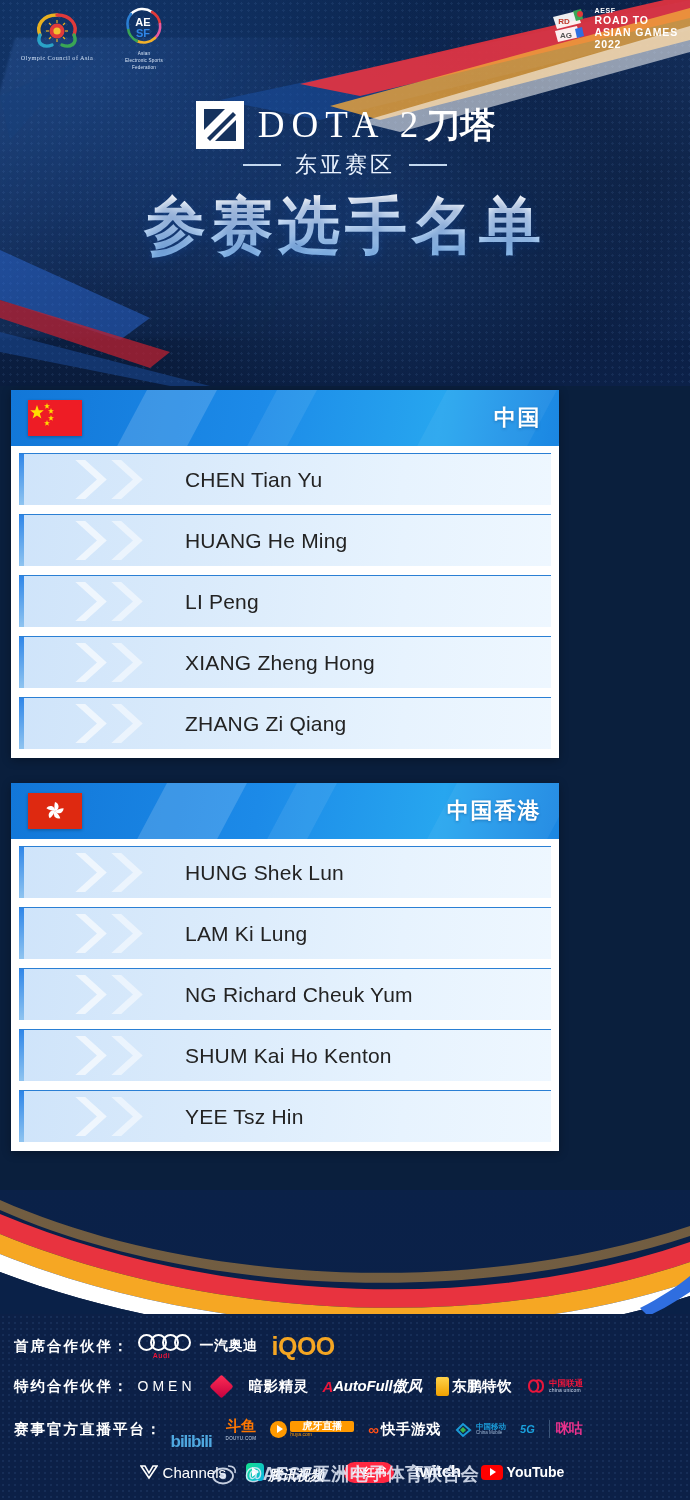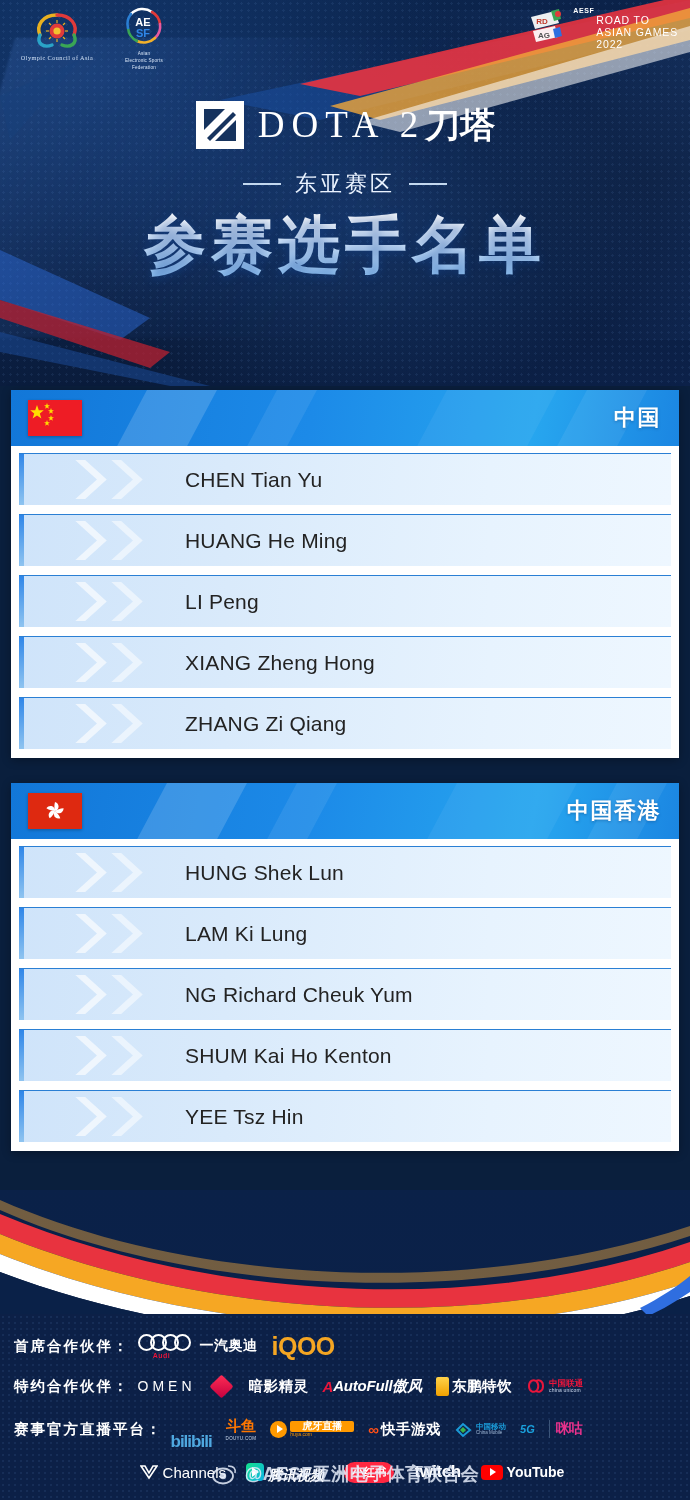--- a/index.html
+++ b/index.html
@@ -52,48 +52,48 @@
     font-size:6.2px; letter-spacing:.45px; color:#cfe0f5; margin-top:2px; white-space:nowrap;
   }
   .aesf{ position:absolute; left:104px; top:6px; width:80px;}
   .aesf-mark{ width:50px; height:44px; margin:0 auto;}
   .aesf-cap{ font-size:4.6px; line-height:1.5; color:#d6e4f6; text-align:center; margin-top:1px; letter-spacing:.2px;}
 
   .rtag{ position:absolute; right:12px; top:7px; display:flex; align-items:center; gap:6px;}
   .rtag-mark{ width:42px; height:44px;}
   .rtag-txt{ color:#fff; line-height:1.12;}
   .rtag-txt .a{ font-size:7px; font-weight:bold; letter-spacing:.6px;}
-  .rtag-txt .b{ font-size:10.5px; font-weight:normal; letter-spacing:.85px;margin-left:23px;}
+  .rtag-txt .b{ font-size:10.5px; font-weight:bold; letter-spacing:.85px;}
 
   .title-wrap{ position:absolute; left:0; right:0; top:100px; text-align:center; z-index:5;}
   .dota-row{ display:flex; align-items:center; justify-content:center; gap:13px;}
   .dota-mark{ width:50px; height:50px;}
   .dota-word{
     font-family:"Liberation Serif","DejaVu Serif",serif;
     font-size:37px; color:#fff; letter-spacing:7px; line-height:1;
     position:relative; top:-1px;
   }
   .dota-word .cjk{ font-family:"DejaVu Sans",sans-serif; letter-spacing:0px; font-size:35px; font-weight:bold;}
 
-  .region-row{ display:flex; align-items:center; justify-content:center; gap:14px; margin-top:19px;}
+  .region-row{ display:flex; align-items:center; justify-content:center; gap:14px; }
   .region-dash{ width:38px; height:1.6px; background:#c3d8ef;}
   .region-txt{ font-size:22px; color:#eaf3ff; letter-spacing:3px; font-weight:500;}
 
   .big-title{
     margin-top:13px;
     font-size:62px; font-weight:bold; letter-spacing:5px;
     background:linear-gradient(180deg,#ffffff 8%,#dbecff 42%,#95c6f4 98%);
     -webkit-background-clip:text; background-clip:text; color:transparent;
     text-shadow:0 2px 10px rgba(20,70,150,.45);
     line-height:1.08;
   }
 
   
   .panel{
-    position:absolute; left:11px; width:668px;
+    position:absolute; left:11px; width:548px;
     background:#ffffff;
     box-shadow:0 2px 9px rgba(0,0,0,.3);
   }
   .panel-china{ top:390px; }
   .panel-hk{ top:783px; }
 
   .team-head{
     position:relative; height:56px; overflow:hidden;
     background:linear-gradient(100deg,#1277d8 0%,#1c8ae8 45%,#27a6ef 78%,#1b86e2 100%);
     display:flex; align-items:center;

